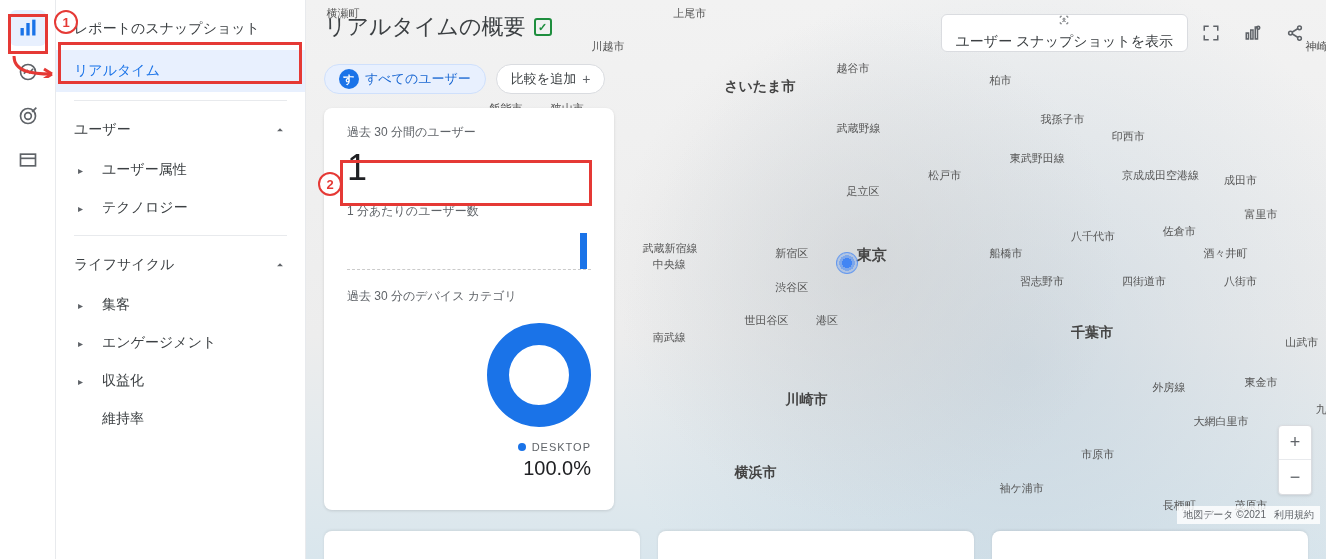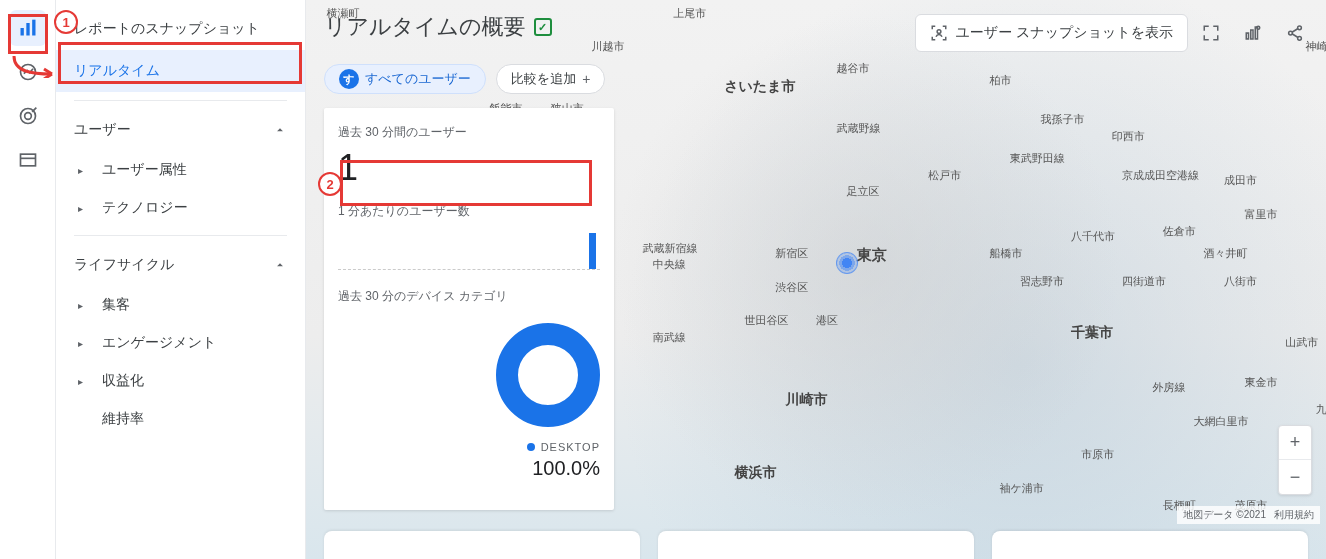--- a/index.html
+++ b/index.html
@@ -30,36 +30,36 @@
 .tokyo-marker { position: absolute; left: 52%; top: 45%; width: 22px; height: 22px; border-radius: 50%; background: radial-gradient(circle, #4285f4 0 35%, rgba(66,133,244,0.6) 36% 55%, rgba(66,133,244,0.25) 56% 70%, transparent 72%); border: 1px solid rgba(66,133,244,0.7); }
 .map-label { position: absolute; font-size: 11px; color: #555; white-space: nowrap; pointer-events: none; }
 .map-label.l1 { font-size: 15px; font-weight: 700; color: #444; }
 .map-label.l2 { font-size: 14px; font-weight: 600; color: #444; }
 
 
 .toolbar { position: absolute; left: 0; right: 0; top: 0; height: 60px; display: flex; align-items: flex-start; padding: 12px 18px 0 18px; }
 .page-title { font-size: 22px; color: #3c4043; font-weight: 400; display: flex; align-items: center; gap: 8px; }
 .check-icon { width: 18px; height: 18px; border: 2px solid #1e8e3e; border-radius: 3px; display: flex; align-items: center; justify-content: center; color: #1e8e3e; font-size: 11px; font-weight: bold; }
 .toolbar-right { position: absolute; right: 12px; top: 14px; display: flex; gap: 4px; align-items: center; }
-.pill-btn { height: 38px; padding: 0 14px; border: 1px solid #dadce0; border-radius: 6px; background: #fff; display: flex; align-items: center; gap: 8px; font-size: 14px; color: #3c4043; cursor: pointer; }
+.pill-btn { height: 38px; padding: 0 14px; border: 1px solid #dadce0; border-radius: 6px; background: #fff; display: flex; align-items: center; gap: 8px; font-size: 14px; color: #3c4043; cursor: pointer; flex-direction: column; }
 .icon-btn { width: 38px; height: 38px; border-radius: 6px; background: transparent; display: flex; align-items: center; justify-content: center; color: #5f6368; cursor: pointer; }
 
 
 .filter-row { position: absolute; left: 18px; top: 64px; display: flex; gap: 10px; align-items: center; }
 .chip { height: 30px; padding: 0 14px; border-radius: 15px; display: flex; align-items: center; gap: 6px; font-size: 13px; cursor: pointer; }
 .chip.primary { background: #e8f0fe; color: #1967d2; border: 1px solid #cfe0fc; }
 .chip.primary .badge { width: 20px; height: 20px; border-radius: 50%; background: #1a73e8; color: #fff; display: flex; align-items: center; justify-content: center; font-size: 11px; font-weight: bold; }
 .chip.outline { background: #fff; border: 1px solid #dadce0; color: #3c4043; }
 .chip.outline .plus { font-size: 14px; color: #5f6368; }
 
 
 .content { position: absolute; left: 18px; top: 108px; right: 18px; bottom: 0; display: flex; gap: 18px; }
 
 
-.card { width: 290px; background: #fff; border-radius: 2px; box-shadow: 0 1px 3px rgba(0,0,0,0.12); padding: 16px 14px; height: 402px; position: relative; }
+.card { width: 290px; background: #fff; border-radius: 8px; box-shadow: 0 1px 3px rgba(0,0,0,0.12); padding: 16px 23px; height: 402px; position: relative; }
 .card-label { font-size: 12px; color: #5f6368; margin-bottom: 6px; }
 .big-num { font-size: 36px; color: #202124; font-weight: 400; margin-bottom: 14px; }
 .mini-chart { height: 44px; border-bottom: 1px dashed #cbcbcb; position: relative; margin-bottom: 18px; }
 .mini-bar { position: absolute; right: 4px; bottom: 0; width: 7px; height: 36px; background: #1a73e8; }
 .donut-wrap { display: flex; flex-direction: column; align-items: flex-end; margin-top: 6px; }
 .donut { width: 104px; height: 104px; border-radius: 50%; border: 22px solid #1a73e8; background: #fff; margin: 12px 0 14px 0; }
 .legend { display: flex; align-items: center; gap: 6px; font-size: 11px; letter-spacing: 1px; color: #5f6368; }
 .legend .dot { width: 8px; height: 8px; border-radius: 50%; background: #1a73e8; }
 .pct { font-size: 20px; color: #202124; margin-top: 4px; }
 

